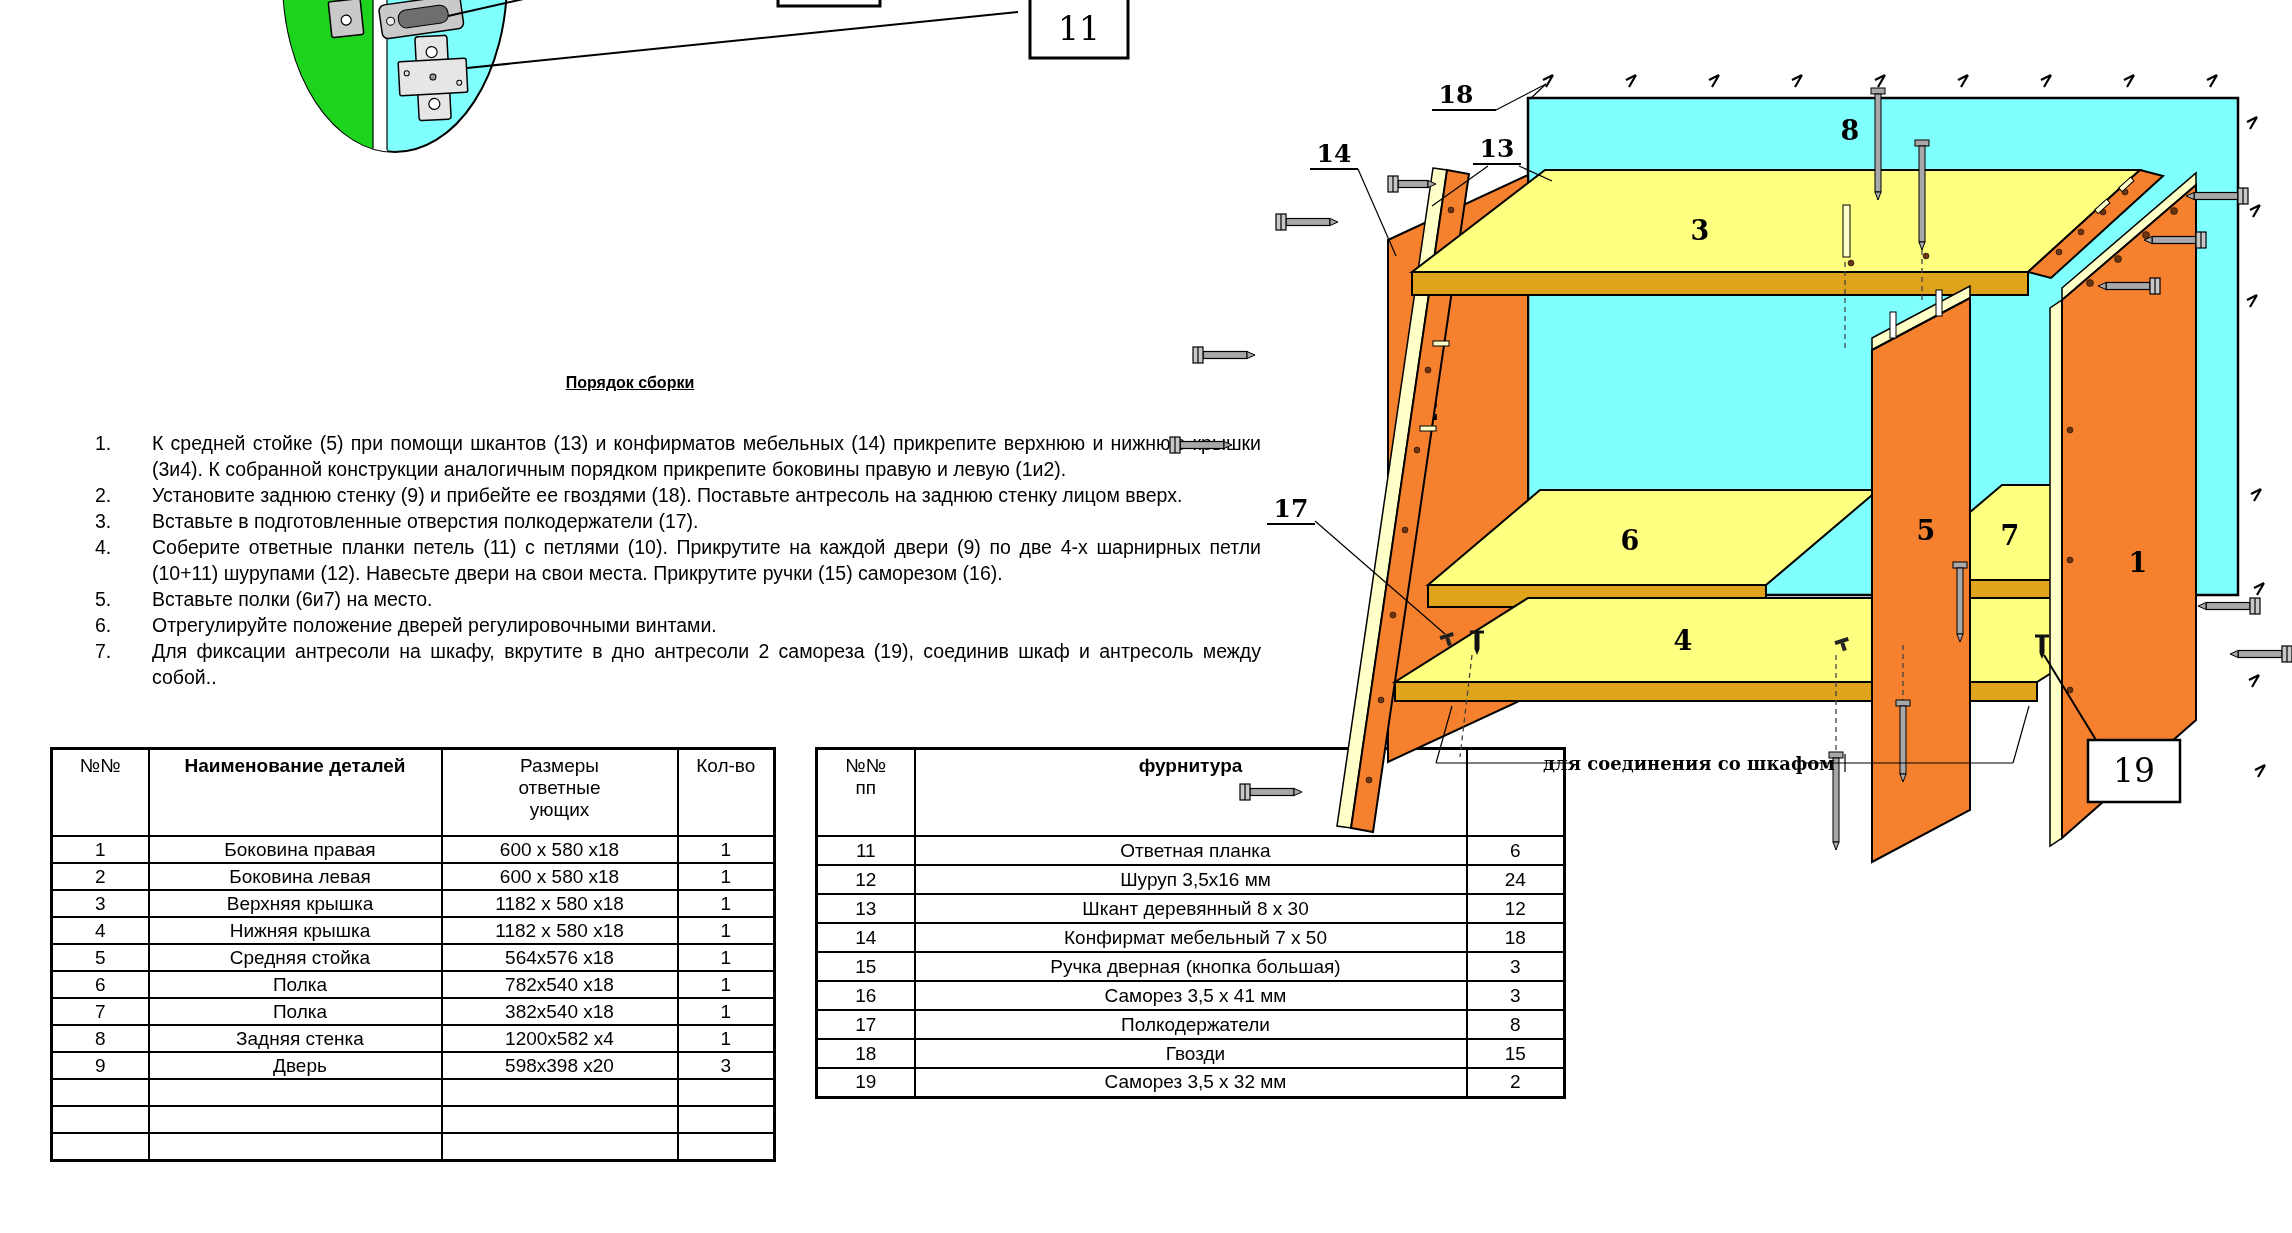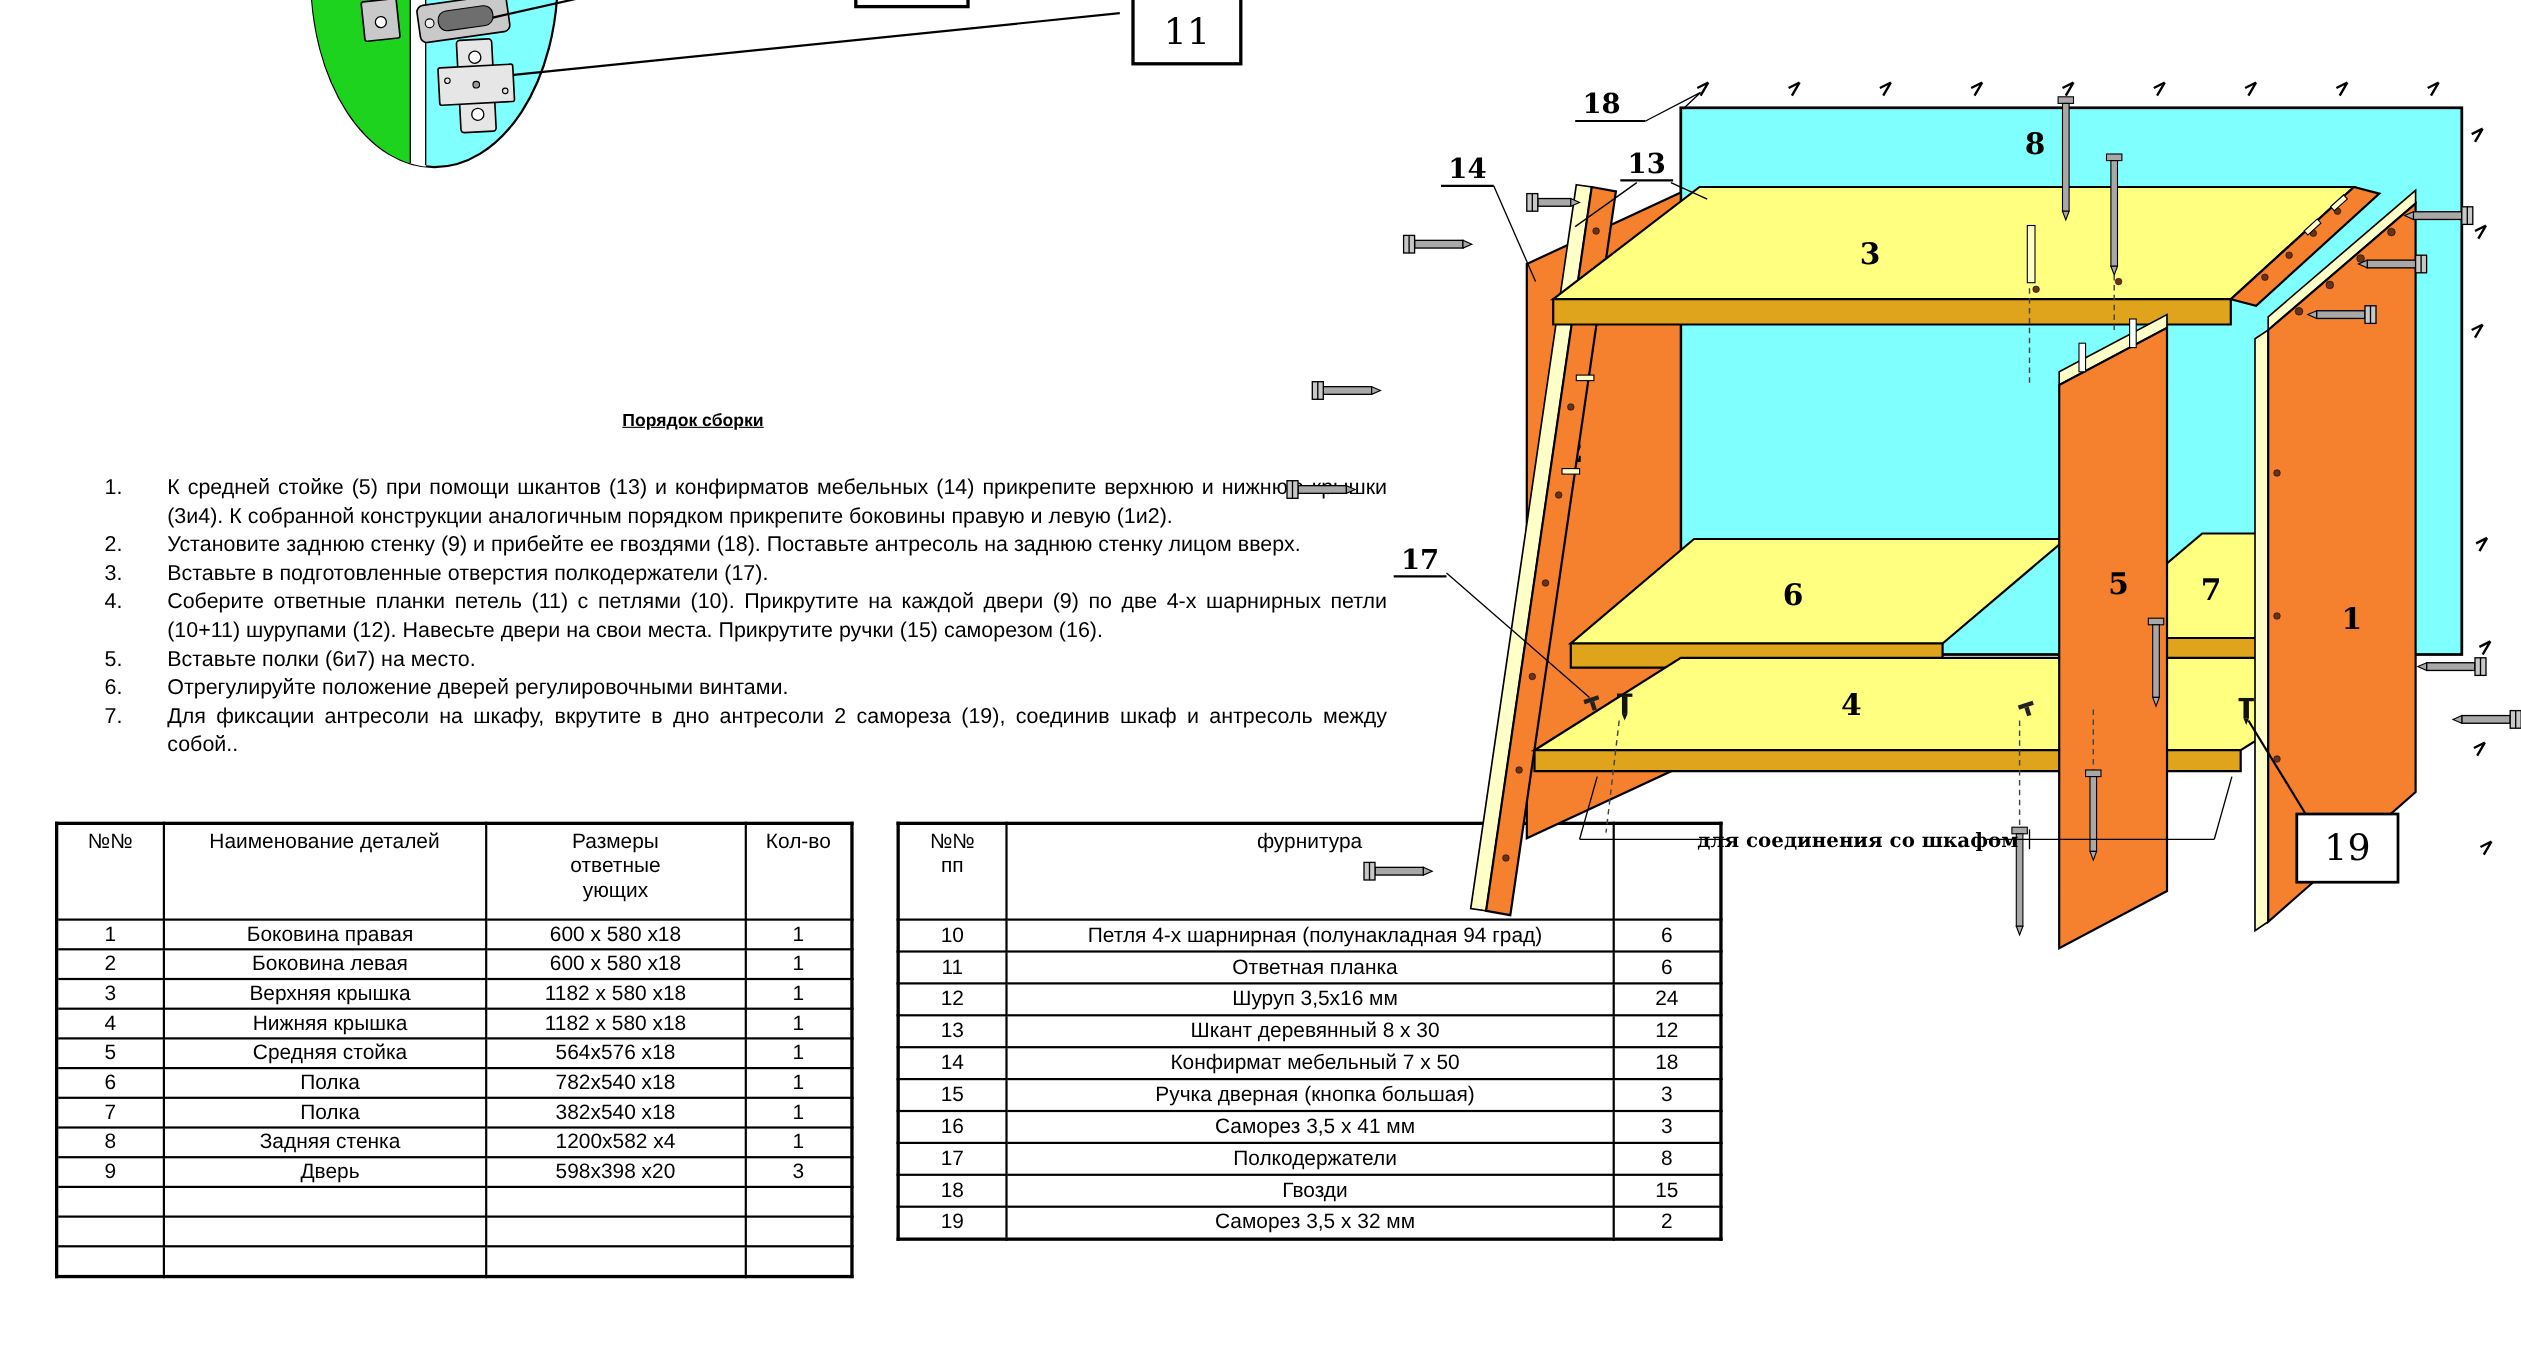--- a/index.html
+++ b/index.html
@@ -20,21 +20,21 @@
             table-layout:fixed;background:transparent}
   table.tbl{border:3px solid #000}
   .tbl td{border:2px solid #000;padding:0 2px;text-align:center;vertical-align:middle;
           background:transparent;overflow:hidden;white-space:nowrap}
   .tbl td.hdr{vertical-align:top;padding-top:5px;height:80px}
   .tbl td.name-cell{text-align:center;padding-left:12px}
   #parts-table{left:50px;top:747px;width:723px}
   #parts-table tr.r{height:27px}
   #hardware-table{left:815px;top:747px;width:748px}
   #hardware-table tr.r{height:29px}
-  .bold{font-weight:normal}
+  .bold{font-weight:bold}
 
   
   #diagram-svg{position:absolute;left:0;top:0;z-index:3;pointer-events:none}
   .plabel{font:bold 27px "DejaVu Serif",serif;text-anchor:middle}
   .clabel{font:bold 25px "DejaVu Serif",serif;text-anchor:middle}
   .boxnum{font:33px "DejaVu Serif",serif;text-anchor:middle}
   .note{font:bold 18px "DejaVu Serif",serif;text-anchor:middle}
   .ln{stroke:#000;stroke-width:2;fill:none}
   .thin{stroke:#000;stroke-width:1.2;fill:none}
   .dash{stroke:#444;stroke-width:1.3;fill:none;stroke-dasharray:5 4}
@@ -190,25 +190,20 @@
     </colgroup>
   <tbody>
       <tr>
     <td class="hdr">
       <div>№№</div>
       <div>пп</div>
     </td>
     <td class="hdr bold">фурнитура</td>
     <td class="hdr"></td>
   </tr>
-  <tr class="r">
-        <td>10</td>
-        <td class="name-cell"><span>Петля 4-х шарнирная </span><span class="bold">(полунакладная 94 град)</span></td>
-        <td>6</td>
-      </tr>
   <tr class="r">
         <td>11</td>
         <td class="name-cell">Ответная планка</td>
         <td>6</td>
       </tr>
   <tr class="r">
         <td>12</td>
         <td class="name-cell">Шуруп 3,5х16  мм</td>
         <td>24</td>
       </tr>

